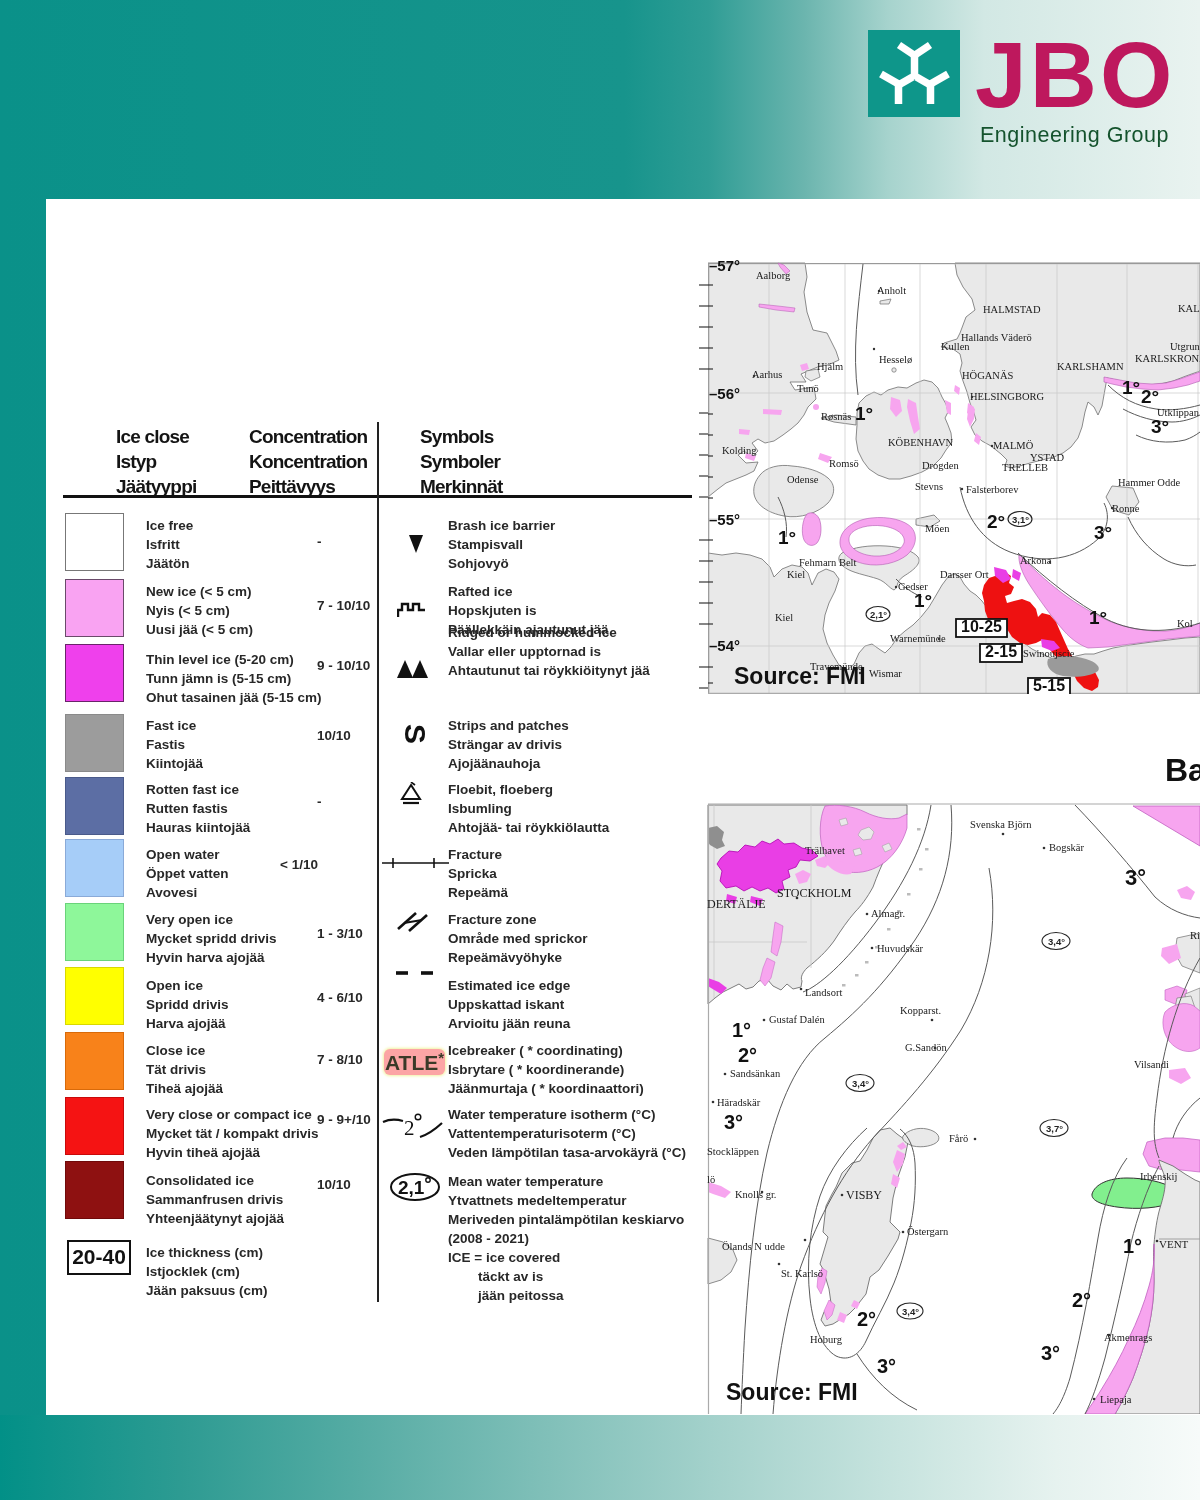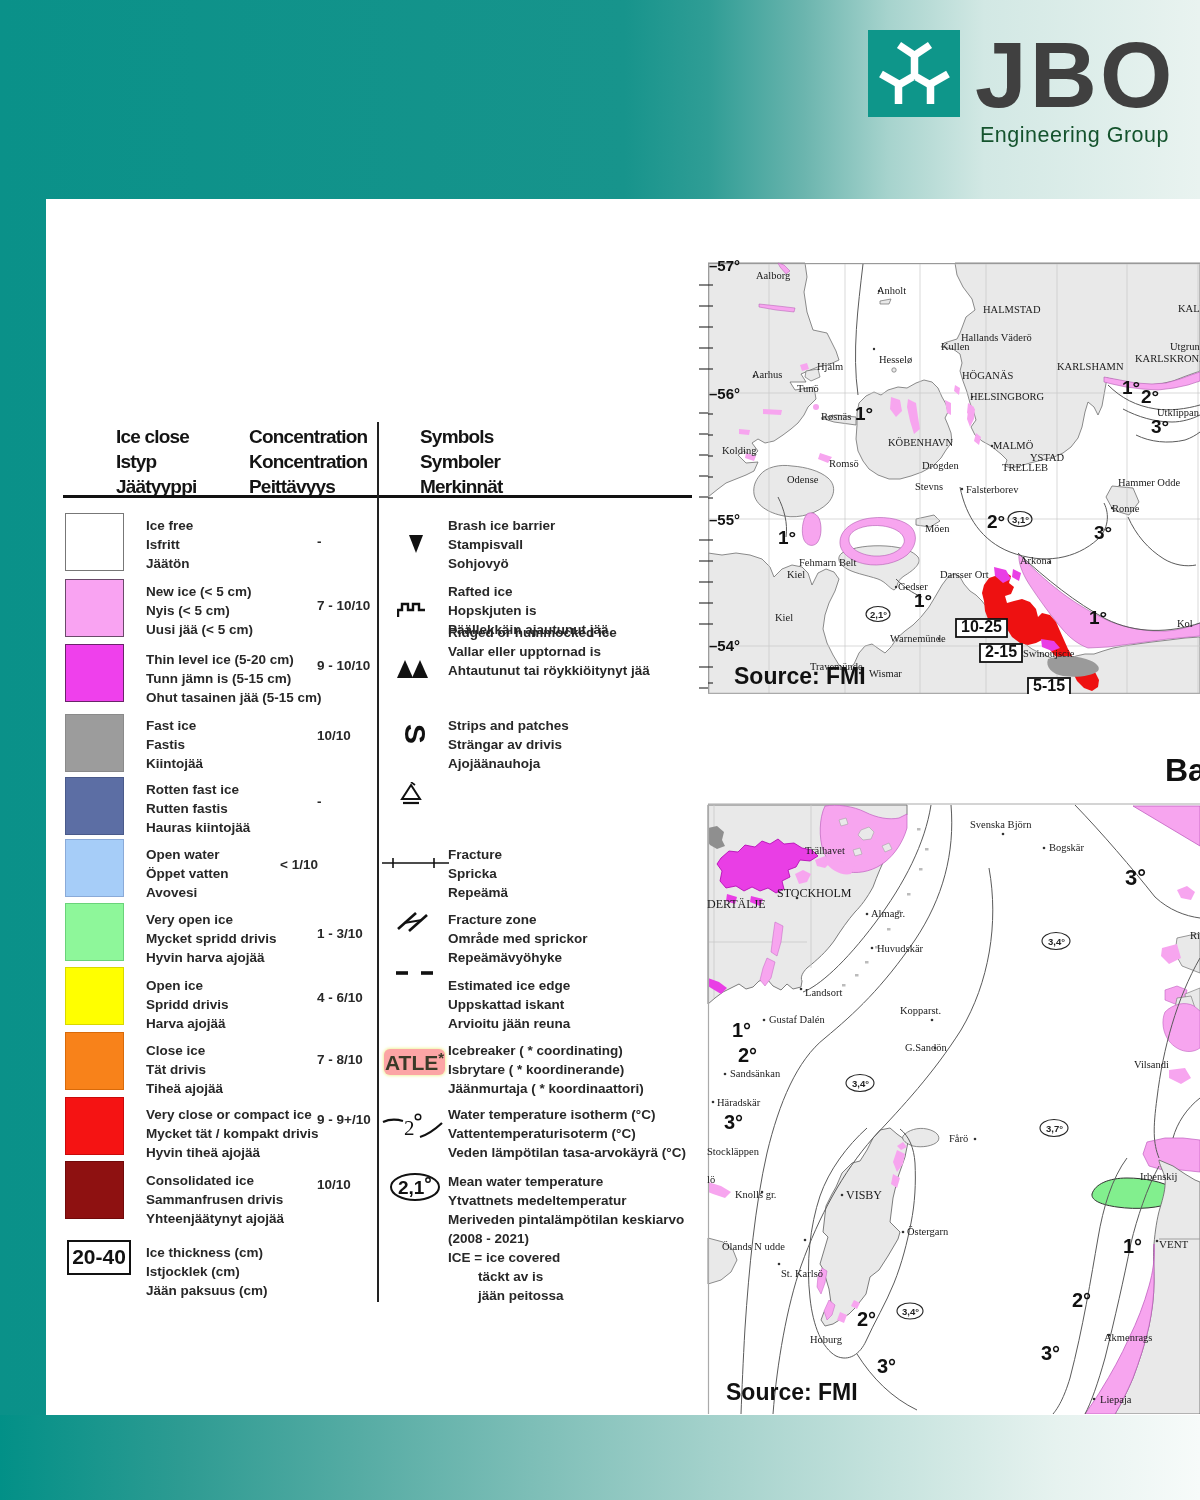--- a/index.html
+++ b/index.html
@@ -99,20 +99,23 @@
 Sohjovyö</div>
 <div class="abs symtxt" style="top:383px;">Rafted ice
 Hopskjuten is
 Päällekkäin ajautunut jää</div>
 <div class="abs symtxt" style="top:424px;">Ridged or hummocked ice
 Vallar eller upptornad is
 Ahtautunut tai röykkiöitynyt jää</div>
 <div class="abs symtxt" style="top:517px;">Strips and patches
 Strängar av drivis
 Ajojäänauhoja</div>
+<div class="abs symtxt" style="top:581px;">Floebit, floeberg
+Isbumling
+Ahtojää- tai röykkiölautta</div>
 <div class="abs symtxt" style="top:646px;">Fracture
 Spricka
 Repeämä</div>
 <div class="abs symtxt" style="top:711px;">Fracture zone
 Område med sprickor
 Repeämävyöhyke</div>
 <div class="abs symtxt" style="top:777px;">Estimated ice edge
 Uppskattad iskant
 Arvioitu jään reuna</div>
 <div class="abs symtxt" style="top:842px;">Icebreaker ( * coordinating)
@@ -495,15 +498,15 @@
       <line x1="49" y1="27" x2="31" y2="15"></line>
       <line x1="44" y1="27" x2="62" y2="15"></line>
       <line x1="44.5" y1="47" x2="28" y2="56.5"></line>
       <line x1="48.5" y1="47" x2="65" y2="56.5"></line>
       <line x1="30.5" y1="54" x2="13" y2="44"></line>
       <line x1="30.5" y1="53" x2="30.5" y2="74"></line>
       <line x1="62.5" y1="54" x2="80" y2="44"></line>
       <line x1="62.5" y1="53" x2="62.5" y2="74"></line>
     </g>
   </svg>
-  <div class="abs" style="left:107px;top:-8px;font-size:93px;font-weight:bold;color:#404040;letter-spacing:3px;">JBO</div>
+  <div class="abs" style="left:107px;top:-8px;font-size:93px;font-weight:bold;color:#be185d;letter-spacing:3px;">JBO</div>
   <div class="abs" style="left:112px;top:93px;font-size:21.5px;letter-spacing:0.5px;color:#14532d;">Engineering Group</div>
 </div>
 
 </body></html>

